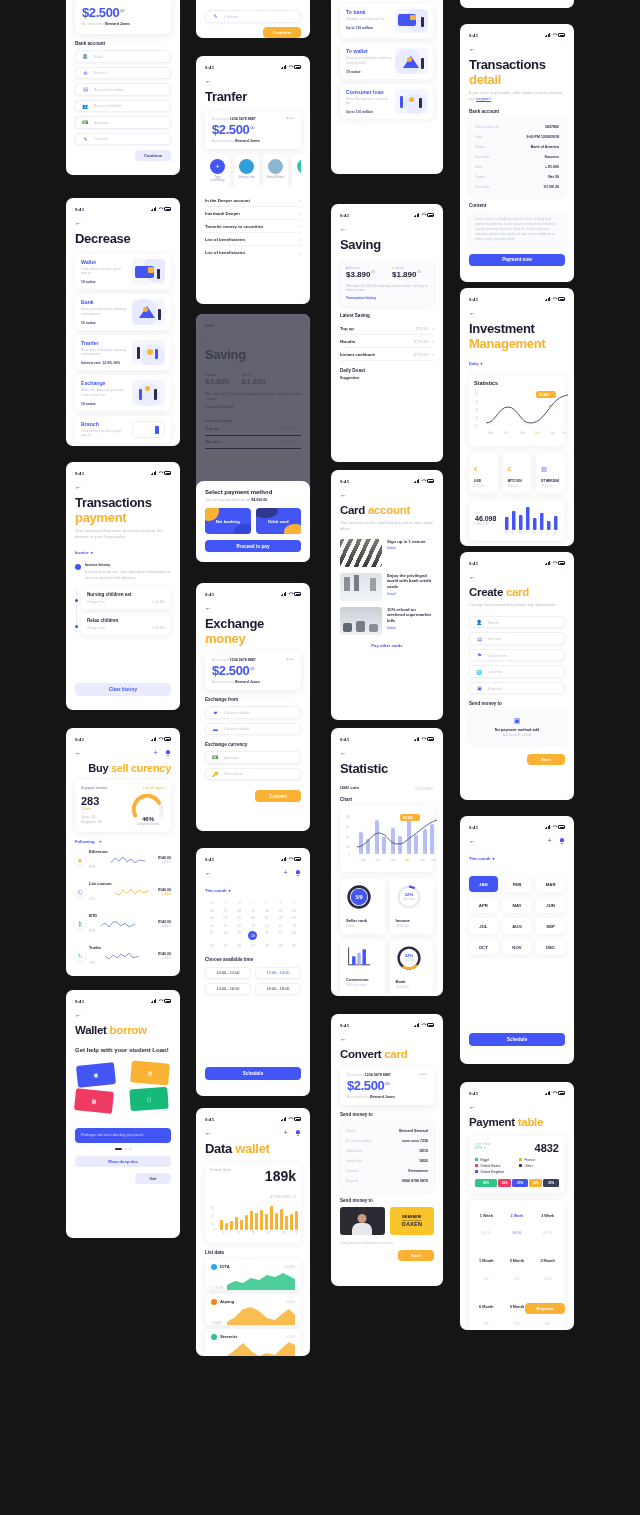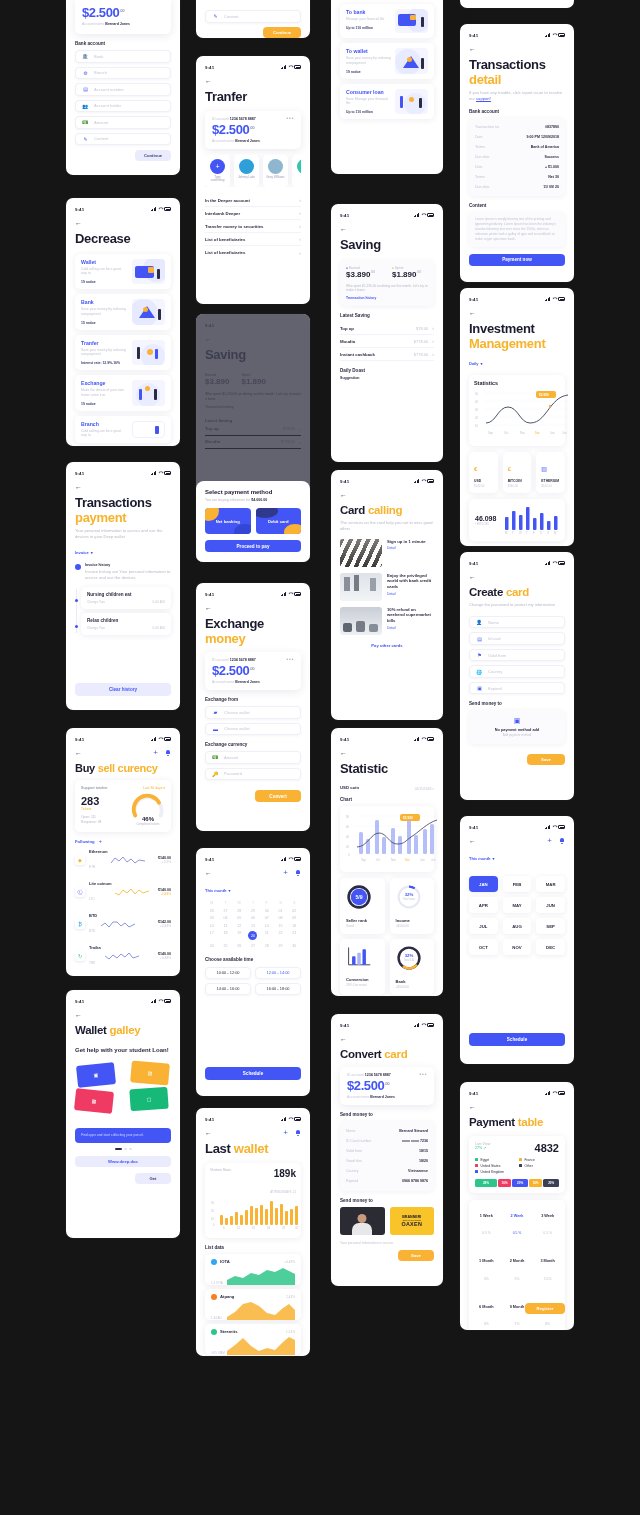--- a/index.html
+++ b/index.html
@@ -371,21 +371,21 @@
             <span class="batt"></span>
           </span>
         </div>
     <div class="nav">
           <span class="back">←</span>
       <span class="navr">
             <span class="plus">+</span>
             <span class="bell"></span>
           </span>
         </div>
-    <h1 class="title" style="font-size:11px;"><span>Buy</span> <span class="y">sell curency</span></h1>
+    <h1 class="title" style="font-size:11px;text-align:right;"><span>Buy</span> <span class="y">sell curency</span></h1>
     <div class="card" style="margin-top:6px;">
       <div style="display:flex;justify-content:space-between;">
         <span style="font-size:3.6px;color:#9a9db2;font-weight:bold;">Support tracker</span>
         <span style="font-size:3.4px;color:#f7b32b;"><span>Last 30 days</span> ▾</span>
       </div>
       <div style="display:flex;align-items:center;justify-content:space-between;">
         <div>
           <div style="font-size:11px;font-weight:bold;color:#1b1b2f;margin-top:2px;">283</div>
           <div style="font-size:3.3px;color:#f7b32b;">Tickets</div>
           <div style="font-size:3.3px;color:#b6b8c6;margin-top:4px;">Open: 111</div>
@@ -470,21 +470,21 @@
               <i></i>
               <i></i>
             </span>
             <span class="wifi"></span>
             <span class="batt"></span>
           </span>
         </div>
     <div class="nav">
           <span class="back">←</span>
         </div>
-    <h1 class="title" style="font-size:11.5px;"><span>Wallet</span> <span class="y">galley</span></h1>
+    <h1 class="title" style="font-size:11.5px;"><span>Wallet</span> <span class="y">borrow</span></h1>
     <div style="font-size:6px;font-weight:bold;color:#2b2b43;line-height:1.4;margin-top:9px;">Get help with your student Loan!</div>
     <div style="position:relative;height:62px;margin-top:8px;">
       <div class="wc" style="background:#4355f5;left:2px;top:2px;transform:rotate(-6deg);">▣</div>
       <div class="wc" style="background:#f9b233;right:2px;top:0;transform:rotate(5deg);">▤</div>
       <div class="wc" style="background:#ef3a63;left:0;top:28px;transform:rotate(6deg);">▦</div>
       <div class="wc" style="background:#16b978;right:3px;top:26px;transform:rotate(-4deg);">▢</div>
     </div>
     <div style="background:#4355f5;border-radius:4px;padding:5px 6px;color:#cfd6ff;font-size:3.4px;line-height:1.5;margin-top:4px;">Find apps and start collecting your parcel.</div>
     <div style="display:flex;justify-content:center;gap:2px;margin-top:5px;">
       <i style="width:7px;height:1.6px;background:#2b2b43;border-radius:1px;display:block"></i>
@@ -784,25 +784,25 @@
             <span class="batt"></span>
           </span>
         </div>
     <div class="nav">
           <span class="back">←</span>
       <span class="navr">
             <span class="plus">+</span>
             <span class="bell"></span>
           </span>
         </div>
-    <h1 class="title"><span>Last</span> <span class="y">wallet</span></h1>
+    <h1 class="title"><span>Data</span> <span class="y">wallet</span></h1>
     <div class="chartbox" style="margin-top:6px;">
       <div style="display:flex;justify-content:space-between;align-items:flex-start;">
         <span style="font-size:3.6px;color:#b6b8c6;">Visitors Stats</span>
-        <span style="text-align:right;"><b style="font-size:10px;color:#1b1b2f;display:block;">189k</b>
+        <span style="text-align:right;"><b style="font-size:14px;color:#1b1b2f;display:block;">189k</b>
           <i style="font-size:2.8px;color:#c2c4d2;font-style:normal;">ATTENDS/DAYS: 21</i></span>
       </div>
       <svg width="96" height="30" viewBox="0 0 96 30" style="margin-top:2px;">
         <text x="1" y="5" class="tick">30</text>
             <text x="1" y="13" class="tick">20</text>
             <text x="1" y="21" class="tick">10</text>
             <text x="3" y="27" class="tick">0</text>
         <g fill="#f9b233">
           <rect x="10" y="16" width="3" height="10" rx="1"></rect>
               <rect x="15" y="19" width="3" height="7" rx="1"></rect>
@@ -983,21 +983,21 @@
               <i></i>
               <i></i>
             </span>
             <span class="wifi"></span>
             <span class="batt"></span>
           </span>
         </div>
     <div class="nav">
           <span class="back">←</span>
         </div>
-    <h1 class="title" style="font-size:11.5px;"><span>Card</span> <span class="y">calling</span></h1>
+    <h1 class="title" style="font-size:11.5px;"><span>Card</span> <span class="y">account</span></h1>
     <div class="sub">The services on the card help you not to miss good offers</div>
     <div style="margin-top:7px;">
       <div class="csi">
         <div class="csimg" style="background:repeating-linear-gradient(115deg,#1b1b1b 0 4px,#fff 4px 8px);">
               <div style="position:absolute;inset:0;background:linear-gradient(180deg,rgba(245,240,232,.45),rgba(245,240,232,.15));"></div>
             </div>
         <div>
               <h4>Sign up in 1 minute</h4>
               <div class="dt">Detail</div>
             </div>

